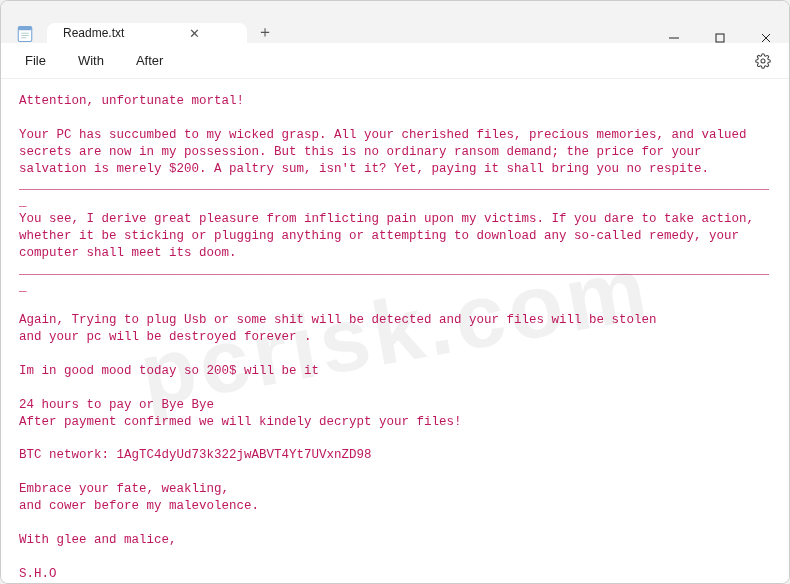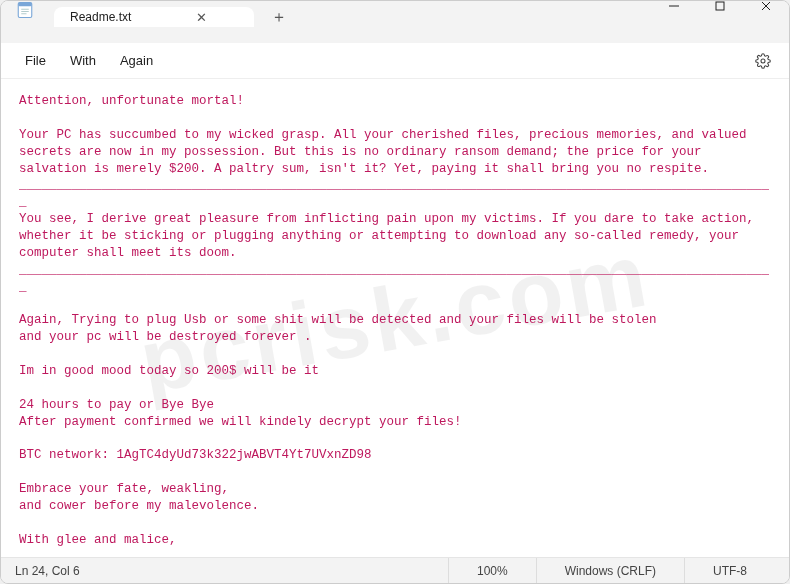--- a/index.html
+++ b/index.html
@@ -16,23 +16,22 @@
       background: #f9f9f9;
       border: 1px solid #ccc;
       border-radius: 8px;
       display: flex;
       flex-direction: column;
       overflow: hidden;
     }
     .titlebar {
       height: 42px;
       display: flex;
-      align-items: flex-start;
+      align-items: flex-end;
       background: #f3f3f3;
-      gap: 7px;
     }
     .app-icon {
       width: 48px;
       display: flex;
       align-items: center;
       justify-content: center;
     }
     .app-icon-svg { width: 18px; height: 18px; }
     .tab {
       background: #fff;
@@ -82,21 +81,21 @@
       cursor: pointer;
       color: #222;
     }
     .win-btn svg { width: 10px; height: 10px; }
     .menubar {
       height: 36px;
       background: #fff;
       display: flex;
       align-items: center;
       padding: 0 12px;
-      gap: 0;
+      gap: 8px;
       border-bottom: 1px solid #eee;
     }
     .menu-item {
       padding: 4px 12px;
       font-size: 13px;
       color: #222;
       border-radius: 4px;
       cursor: pointer;
     }
     .menubar-spacer { flex: 1; }
@@ -201,21 +200,21 @@
             <line x1="1" y1="1" x2="9" y2="9" stroke="currentColor" stroke-width="1"></line>
             <line x1="9" y1="1" x2="1" y2="9" stroke="currentColor" stroke-width="1"></line>
           </svg>
       </div>
     </div>
   </div>
 
   <div class="menubar">
     <div class="menu-item">File</div>
     <div class="menu-item">With</div>
-    <div class="menu-item">Again</div>
+    <div class="menu-item">After</div>
     <div class="menubar-spacer"></div>
     <div class="settings-btn">
       <svg width="16" height="16" viewBox="0 0 24 24" fill="none" stroke="currentColor" stroke-width="1.6">
         <circle cx="12" cy="12" r="3"></circle>
         <path d="M19.4 15a1.7 1.7 0 0 0 .34 1.87l.06.06a2 2 0 1 1-2.83 2.83l-.06-.06a1.7 1.7 0 0 0-1.87-.34 1.7 1.7 0 0 0-1 1.56V21a2 2 0 0 1-4 0v-.09a1.7 1.7 0 0 0-1-1.56 1.7 1.7 0 0 0-1.87.34l-.06.06a2 2 0 1 1-2.83-2.83l.06-.06a1.7 1.7 0 0 0 .34-1.87 1.7 1.7 0 0 0-1.56-1H3a2 2 0 0 1 0-4h.09a1.7 1.7 0 0 0 1.56-1 1.7 1.7 0 0 0-.34-1.87l-.06-.06a2 2 0 1 1 2.83-2.83l.06.06a1.7 1.7 0 0 0 1.87.34H9a1.7 1.7 0 0 0 1-1.56V3a2 2 0 0 1 4 0v.09a1.7 1.7 0 0 0 1 1.56 1.7 1.7 0 0 0 1.87-.34l.06-.06a2 2 0 1 1 2.83 2.83l-.06.06a1.7 1.7 0 0 0-.34 1.87V9a1.7 1.7 0 0 0 1.56 1H21a2 2 0 0 1 0 4h-.09a1.7 1.7 0 0 0-1.56 1z"></path>
       </svg>
     </div>
   </div>
 
   <div class="editor">
@@ -238,20 +237,14 @@
 BTC network: 1AgTC4dyUd73k322jwABVT4Yt7UVxnZD98
 
 Embrace your fate, weakling,
 and cower before my malevolence.
 
 With glee and malice,
 
 S.H.O</div>
   </div>
 
-  <div class="statusbar">
-    <div class="sb-left">Ln 24, Col 6</div>
-    <div class="sb-cell">100%</div>
-    <div class="sb-cell">Windows (CRLF)</div>
-    <div class="sb-cell">UTF-8</div>
-  </div>
 
 </div>
 
 </body></html>

